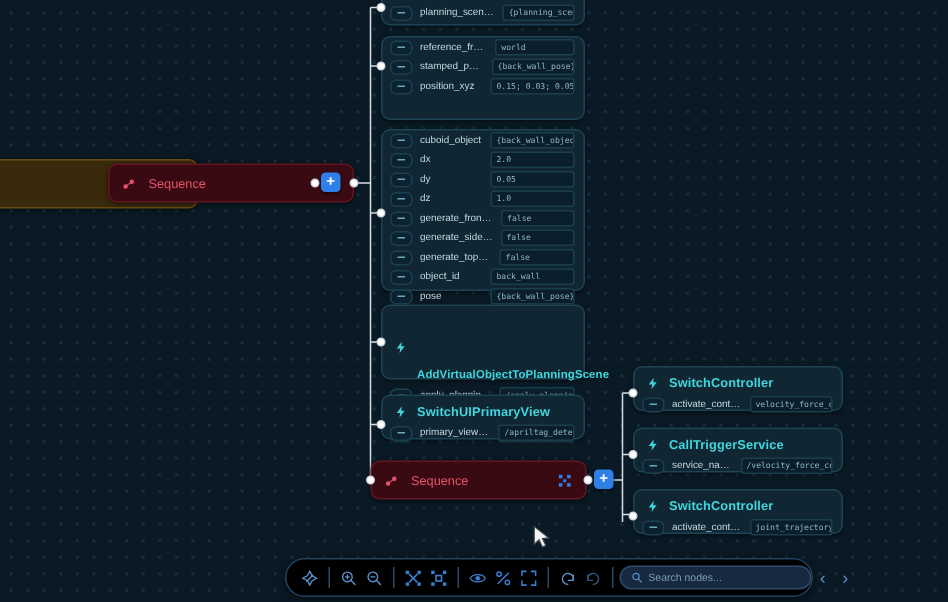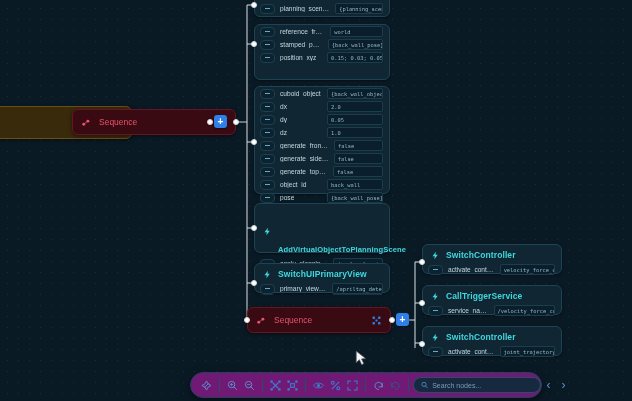--- a/index.html
+++ b/index.html
@@ -83,21 +83,21 @@
   .plus-btn{
     position:absolute;width:13px;height:13px;border-radius:3px;
     background:#2f7fe8;border:none;
     display:flex;align-items:center;justify-content:center;
     color:#fff;font-size:10px;line-height:1;font-weight:bold;
     cursor:pointer;box-shadow:0 1px 2px rgba(0,0,0,.5);
   }
   
   #toolbar{
     position:absolute;left:190px;top:372px;width:352px;height:26px;
-    background:#701a75;border:1px solid #24405f;border-radius:13px;
+    background:#000000;border:1px solid #24405f;border-radius:13px;
     display:flex;align-items:center;gap:0;padding:0 7px;box-sizing:border-box;
     box-shadow:0 2px 8px rgba(0,0,0,.55);
   }
   .tb-btn{
     width:17px;height:17px;border-radius:4px;
     display:flex;align-items:center;justify-content:center;
     cursor:pointer;flex:0 0 17px;background:transparent;border:none;padding:0;
   }
   .tb-btn svg{display:block;}
   .tb-sep{width:1px;height:14px;background:#2b4a68;margin:0 4px;flex:0 0 1px;}

